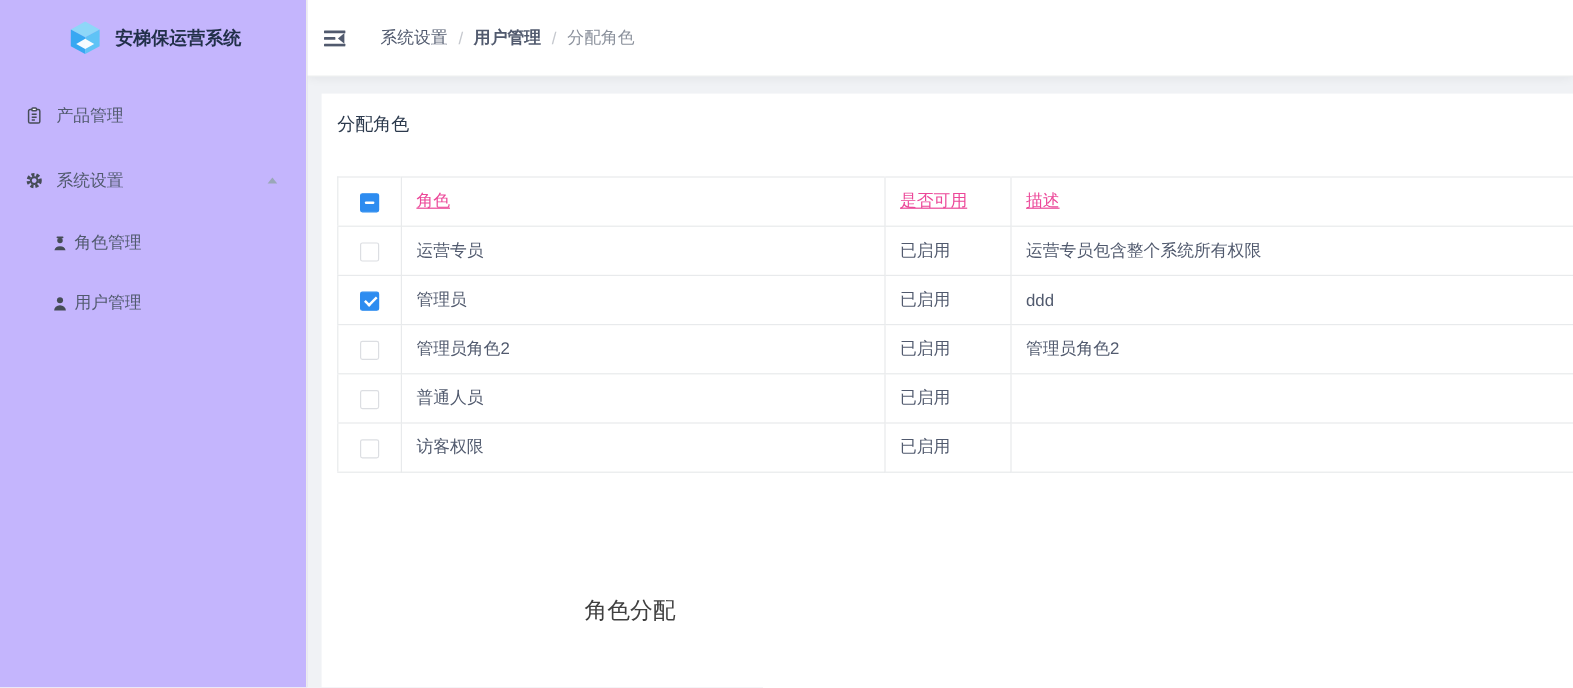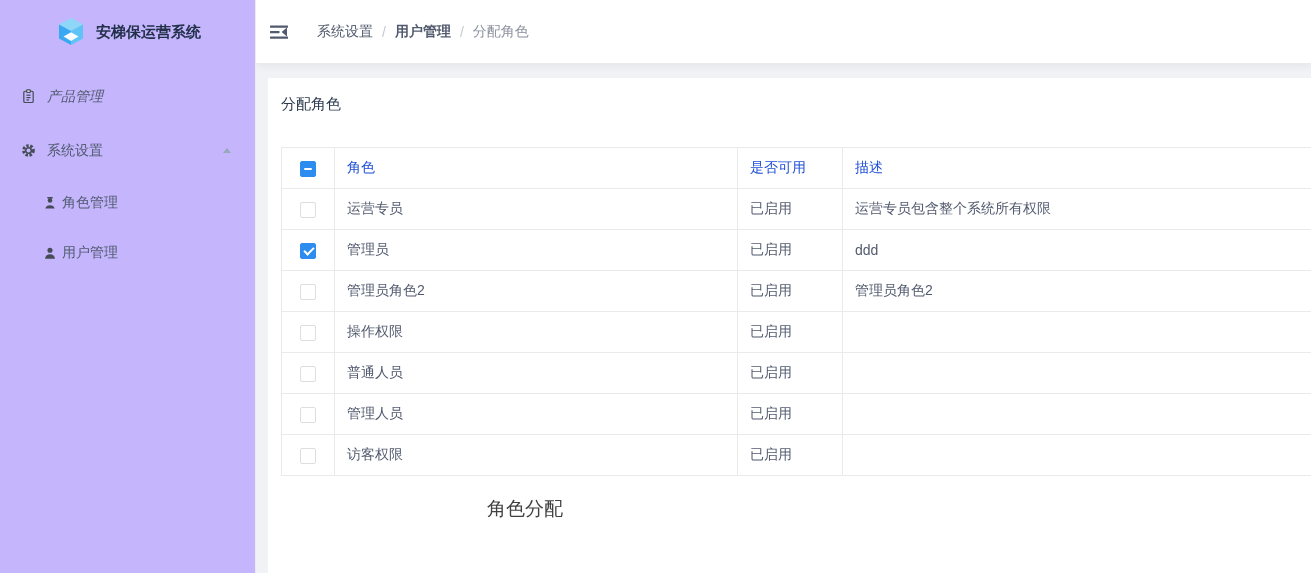--- a/index.html
+++ b/index.html
@@ -20,39 +20,39 @@
   
   .sidebar{position:absolute;left:0;top:0;bottom:0;width:256px;background:#c4b5fd;
     border-right:1px solid #ececec;z-index:5;box-sizing:border-box;}
   .logo-row{height:64px;display:flex;align-items:center;padding-left:57px;cursor:pointer;}
   .logo-svg{width:28px;height:30px;}
   .logo-title{margin-left:11px;font-size:15px;font-weight:bold;color:#22304a;}
   .menu{padding-top:6px;}
   .menu-item{display:flex;align-items:center;padding-left:20px;font-size:14px;color:#515a6e;cursor:pointer;}
   .menu-item .mi-icon{width:16px;height:16px;display:flex;align-items:center;justify-content:center;}
   .menu-item .mi-label{margin-left:11px;}
-  .mi-product{height:53px;font-style:italic;}
+  .mi-product{height:53px;}
   .mi-system{height:55px;}
   .menu-sub .menu-item{height:50px;padding-left:43px;}
   .menu-sub .mi-icon{width:14px;height:14px;}
   .menu-sub .mi-label{margin-left:5px;}
   .caret-up{margin-left:auto;margin-right:24px;width:0;height:0;
     border-left:4.5px solid transparent;border-right:4.5px solid transparent;
     border-bottom:5.5px solid #9aa7b8;}
 
   
   .card{position:absolute;left:268px;top:78px;right:0;bottom:0;background:#fff;
     padding:16px 0 0 13px;box-sizing:border-box;}
   .page-title{font-size:15px;color:#2c3a4d;line-height:20px;}
 
   table.role-table{width:100%;border-collapse:collapse;table-layout:fixed;margin-top:33px;
     border-top:1px solid #e8eaec;border-left:1px solid #e8eaec;font-size:14px;color:#515a6e;}
   .role-table th,.role-table td{height:40px;padding:0 12px;border-bottom:1px solid #e8eaec;
     border-right:1px solid #e8eaec;text-align:left;font-weight:400;overflow:hidden;white-space:nowrap;}
-  .role-table th{color:#1d4ed8;}
+  .role-table th{color:#ec4899;text-decoration:underline;}
   .role-table .col-last{border-right:none;}
   .role-table .col-check{width:52px;text-align:center;padding:0;}
   .role-table .col-role{width:378px;}
   .role-table .col-enabled{width:80px;}
 
   
   .cb{width:16px;height:16px;border:1px solid #dcdee2;border-radius:2px;background:#fff;
     display:inline-block;box-sizing:border-box;vertical-align:middle;cursor:pointer;position:relative;}
   .cb.checked{background:#2d8cf0;border-color:#2d8cf0;}
   .cb.checked::after{content:"";position:absolute;left:4.5px;top:1.5px;width:4px;height:8px;
@@ -183,47 +183,31 @@
 
   <tr>
     <td class="col-check">
       <span class="cb"></span>
     </td>
     <td>管理员角色2</td>
     <td>已启用</td>
     <td class="col-last">管理员角色2</td>
   </tr>
 
-  <tr>
-    <td class="col-check">
-      <span class="cb"></span>
-    </td>
-    <td>操作权限</td>
+
+
+  <tr>
+    <td class="col-check">
+      <span class="cb"></span>
+    </td>
+    <td>普通人员</td>
     <td>已启用</td>
     <td class="col-last"></td>
   </tr>
 
-
-  <tr>
-    <td class="col-check">
-      <span class="cb"></span>
-    </td>
-    <td>普通人员</td>
-    <td>已启用</td>
-    <td class="col-last"></td>
-  </tr>
-
-  <tr>
-    <td class="col-check">
-      <span class="cb"></span>
-    </td>
-    <td>管理人员</td>
-    <td>已启用</td>
-    <td class="col-last"></td>
-  </tr>
 
   <tr>
     <td class="col-check">
       <span class="cb"></span>
     </td>
     <td>访客权限</td>
     <td>已启用</td>
     <td class="col-last"></td>
   </tr>
 </tbody>

